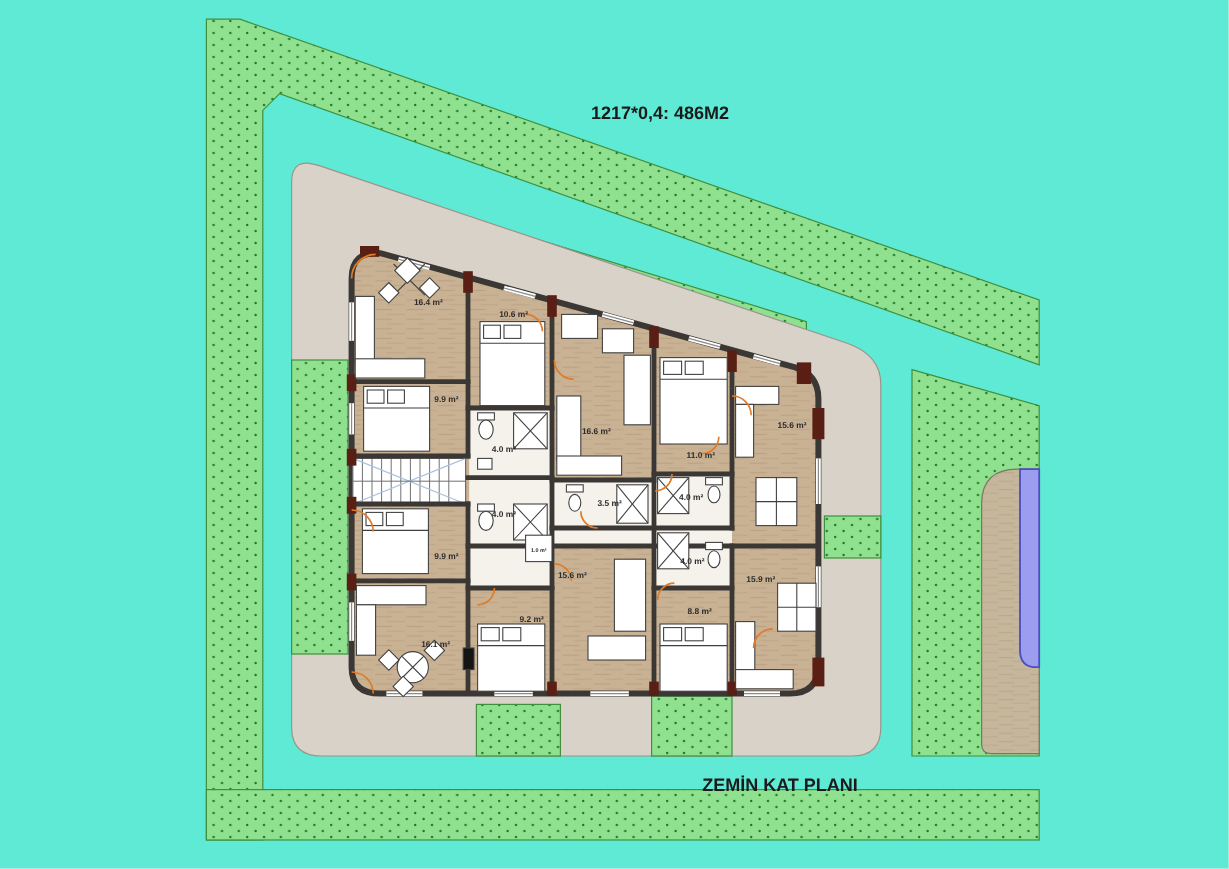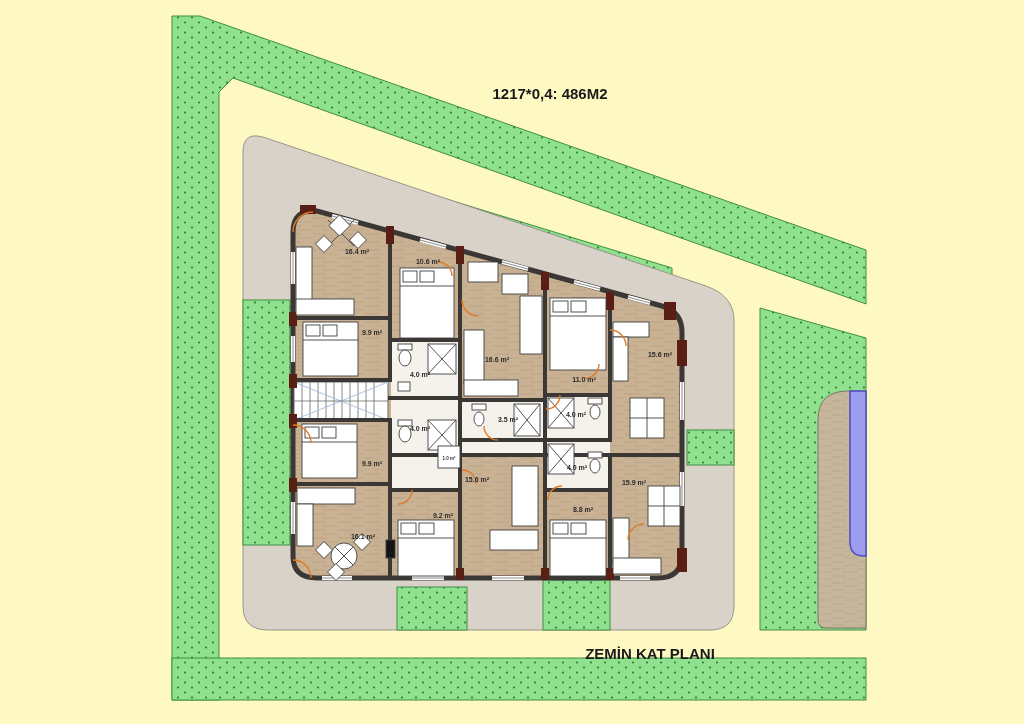--- a/index.html
+++ b/index.html
@@ -1,16 +1,16 @@
 <!DOCTYPE html>
 <html style="--grass: #8fe18f; --grass-dot: #1e7a1e; --grass-border: #3f8f3f; --pavement: #d9d2c8; --pavement-border: #9a948c; --floor: #c9b294; --floor-streak: #ab9272; --deck: #c6b79c; --deck-streak: #afa083; --wall: #3b3734; --maroon: #5a1f14; --pool: #9d9df0; --pool-border: #4d4dc0; --door: #e07b28; --furniture-stroke: #3f3f3f; --stair-hatch: #a9c2e0; --label: #2b2b2b; --table-green: #8fbf9f; --title: #1a1a1a;"><head>
 <meta charset="utf-8">
 <style>
   html,body{margin:0;padding:0;background:#ffffff;}
-  .canvas{position:relative;width:1024px;height:724px;background:#fef9c3;overflow:hidden;
+  .canvas{position:relative;width:1024px;height:724px;background:#5eead4;overflow:hidden;
           font-family:"Liberation Sans",sans-serif;}
   svg{position:absolute;left:0;top:0;}
   .grass{fill:url(#grassP);stroke:var(--grass-border);stroke-width:1;}
   .pave{fill:var(--pavement);stroke:var(--pavement-border);stroke-width:1;}
   .floor{fill:url(#woodP);stroke:var(--wall);stroke-width:5;}
   .deck{fill:url(#deckP);stroke:#7d7465;stroke-width:1;}
   .pool{fill:var(--pool);stroke:var(--pool-border);stroke-width:1.5;}
   .wallsegs{fill:none;stroke:var(--wall);stroke-width:4;stroke-linecap:square;}
   .whitezone{fill:#f5f2ec;stroke:none;}
   .furn rect,.furn circle,.furn ellipse,.furn path{fill:#ffffff;stroke:var(--furniture-stroke);stroke-width:0.9;}

